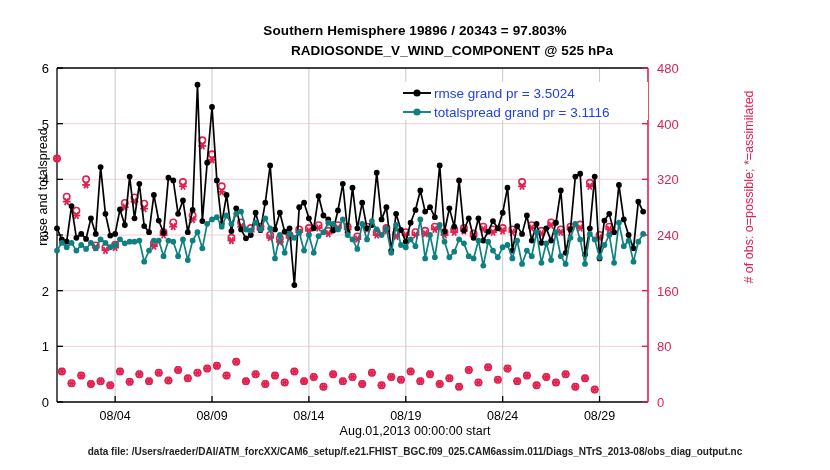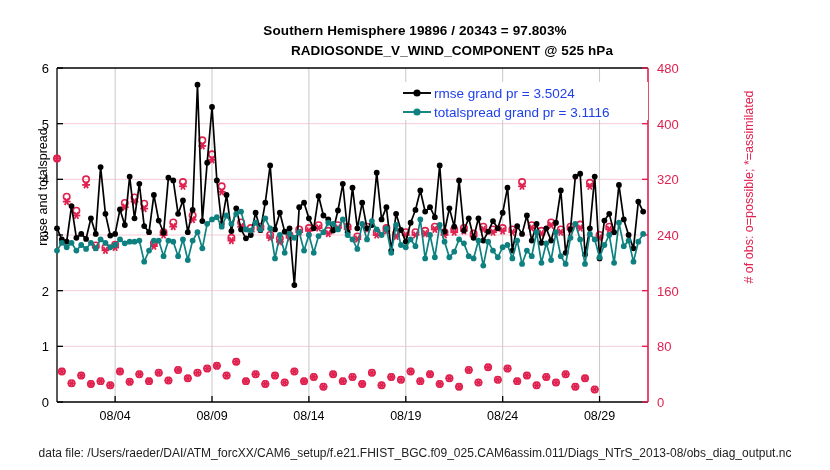--- a/index.html
+++ b/index.html
@@ -1,21 +1,21 @@
 <!DOCTYPE html>
 <html><head>
 <meta charset="utf-8">
 <style>
   html,body{margin:0;padding:0;background:#ffffff;}
   body{width:830px;height:470px;font-family:"Liberation Sans",sans-serif;overflow:hidden;}
   #root{position:relative;width:828px;height:470px;}
   .ttl{position:absolute;left:0;width:830px;text-align:center;font-weight:bold;color:#000;font-size:13.5px;letter-spacing:0.1px;}
   #title1{top:23px;}
   #title2{top:43px;margin-left:37px;}
-  #footer{position:absolute;left:0;width:830px;top:446px;text-align:center;font-size:12px;color:#222;font-family:"Liberation Sans",sans-serif;}
+  #footer{position:absolute;left:0;width:830px;top:446px;text-align:center;font-size:10px;color:#222;font-family:"Liberation Sans",sans-serif;font-weight:bold;}
   #xcap{position:absolute;left:0;width:830px;top:424px;text-align:center;font-size:12.5px;color:#000;}
   #ylabelL{position:absolute;left:-62px;top:180px;width:210px;text-align:center;font-size:12.5px;color:#000;transform:rotate(-90deg);transform-origin:center;}
   #ylabelR{position:absolute;left:599px;top:180px;width:300px;text-align:center;font-size:12.5px;color:#e0214f;transform:rotate(-90deg);transform-origin:center;}
   svg{position:absolute;left:0;top:0;}
   text{font-family:"Liberation Sans",sans-serif;}
 </style>
 </head>
 <body>
 
 <div id="root">
@@ -785,14 +785,15 @@
       <line x1="403" x2="431" y1="93" y2="93" stroke="#000000" stroke-width="1.9"></line>
       <circle cx="417" cy="93" r="3.6" fill="#000000"></circle>
       <text x="434" y="98" fill="#2040e8" font-size="13.5">rmse grand pr = 3.5024</text>
       <line x1="403" x2="431" y1="112" y2="112" stroke="#0e8080" stroke-width="1.9"></line>
       <circle cx="417" cy="112" r="3.6" fill="#0e8080"></circle>
       <text x="434" y="117" fill="#2040e8" font-size="13.5">totalspread grand pr = 3.1116</text>
     </svg>
 
   <div id="ylabelL">rmse and totalspread</div>
   <div id="ylabelR"># of obs: o=possible; *=assimilated</div>
+  <div id="xcap">Aug.01,2013 00:00:00 start</div>
   <div id="footer">data file: /Users/raeder/DAI/ATM_forcXX/CAM6_setup/f.e21.FHIST_BGC.f09_025.CAM6assim.011/Diags_NTrS_2013-08/obs_diag_output.nc</div>
 </div>
 
 </body></html>

